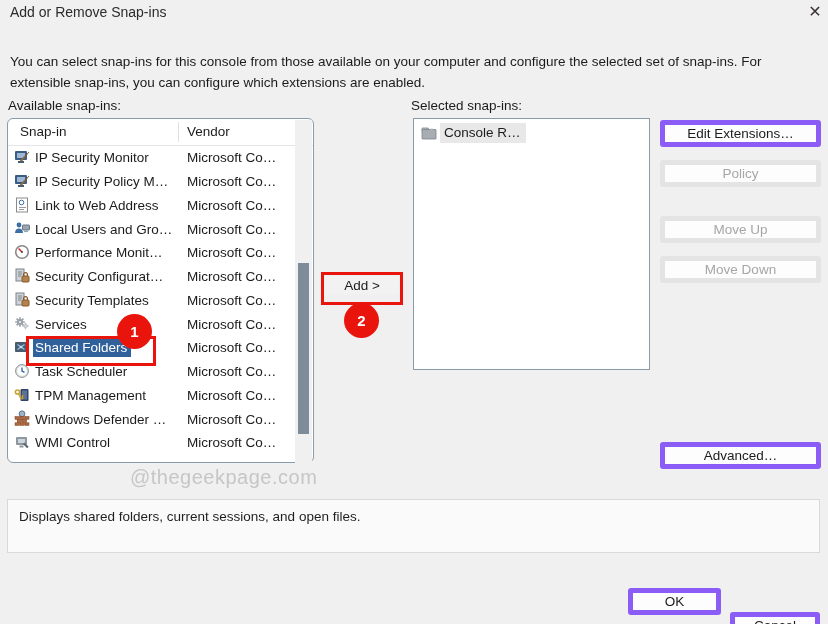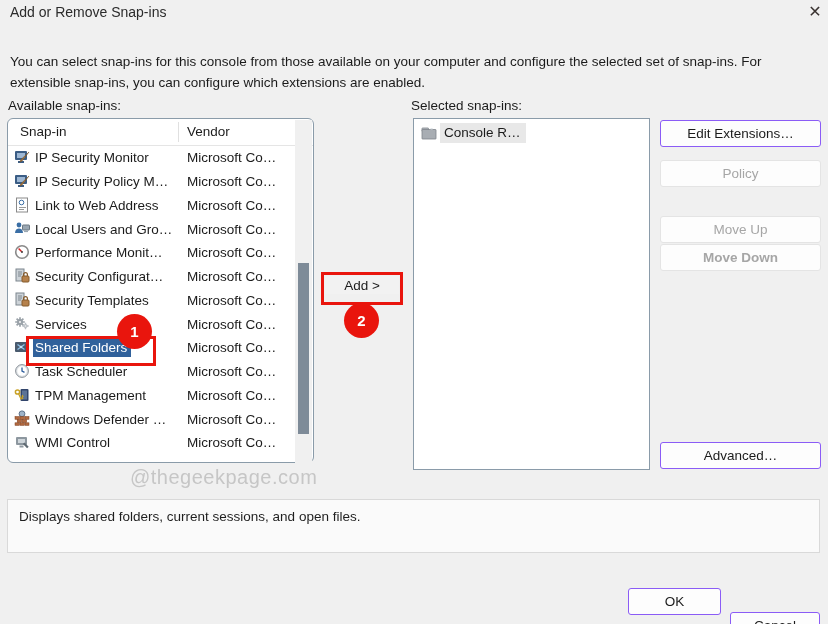--- a/index.html
+++ b/index.html
@@ -16,21 +16,21 @@
 
   .intro { position:absolute; left:10px; top:44px; width:810px; font-size:13.5px;
     line-height:21px; color:#1b1b1b;margin-top:7px; }
 
   .panel-label { position:absolute; font-size:13.5px; color:#1b1b1b; }
   .lbl-available { left:8px; top:98px; }
   .lbl-selected  { left:411px; top:98px; }
 
   .listbox { position:absolute; background:#fff; border:1px solid #8a9ba9; }
   .available-list { left:7px; top:118px; width:307px; height:345px;border-radius:6px; }
-  .selected-list  { left:413px; top:118px; width:237px; height:352px; }
+  .selected-list  { left:413px; top:118px; width:237px; height:252px; }
 
   .list-header { position:relative; height:26px; font-size:13.5px; }
   .col-snapin { position:absolute; left:12px; top:5px; }
   .col-vendor { position:absolute; left:179px; top:5px; }
   .col-divider { position:absolute; left:170px; top:3px; width:1px; height:20px; background:#e0e0e0; }
   .header-sep { position:absolute; left:0; top:26px; width:100%; height:1px; background:#e5e5e5; }
 
   .rows { position:absolute; left:0; top:27px; width:288px; }
   .row { position:relative; height:23.75px; display:flex; align-items:center; cursor:default; }
   .row .icon { position:absolute; left:6px; top:3px; width:16px; height:16px; }
@@ -40,28 +40,28 @@
   .row .vendor { position:absolute; left:179px; font-size:13.5px; white-space:nowrap; }
 
   .scroll-track { position:absolute; right:1px; top:1px; width:17px; height:343px; background:#f0f0f0; }
   .scroll-thumb { position:absolute; left:3px; top:143px; width:11px; height:171px; background:#7e8b98; }
 
   .sel-item { position:absolute; left:4px; top:4px; height:20px; display:flex; align-items:center; }
   .sel-item .icon { width:16px; height:16px; margin-left:3px; }
   .sel-item .icon svg { width:16px; height:16px; display:block; }
   .sel-item .name { font-size:13.5px; background:#e8e8e8; padding:2px 5px 3px 4px; margin-left:3px; }
 
-  .btn { position:absolute; background:#fdfdfd; border:1px solid #8b5cf6; border-radius:3px;
+  .btn { position:absolute; background:#fdfdfd; border:5px solid #8b5cf6; border-radius:3px;
     font-size:13.5px; color:#1b1b1b; text-align:center; font-family:inherit; cursor:pointer; }
   .btn:disabled,.btn.disabled { color:#a6a6a6; border-color:#e4e4e4; cursor:default; }
   .side-btn { left:660px; width:161px; height:27px; }
   .btn-edit-ext { top:120px; }
   .btn-remove   { top:160px; }
   .btn-moveup   { top:216px; }
-  .btn-movedown { top:244px;font-weight:bold; }
+  .btn-movedown { top:256px; }
   .btn-advanced { top:442px; }
   .btn-add { left:325px; top:276px; width:74px; height:18px; background:#f2f2f2; border:none; border-radius:0; }
   .btn-ok     { left:628px; top:588px; width:93px; height:27px; }
   .btn-cancel { left:730px; top:612px; width:90px; height:27px; }
 
   .annot-rect { position:absolute; border:3px solid #e9150d; background:transparent; z-index:5; pointer-events:none; }
   .annot-shared { left:26px; top:336px; width:130px; height:30px; }
   .annot-add    { left:321px; top:272px; width:82px; height:33px; }
   .badge { position:absolute; width:35px; height:35px; border-radius:50%; background:#e9150d;
     color:#fff; font-size:15px; font-weight:bold; display:flex; align-items:center; justify-content:center; z-index:6; }

